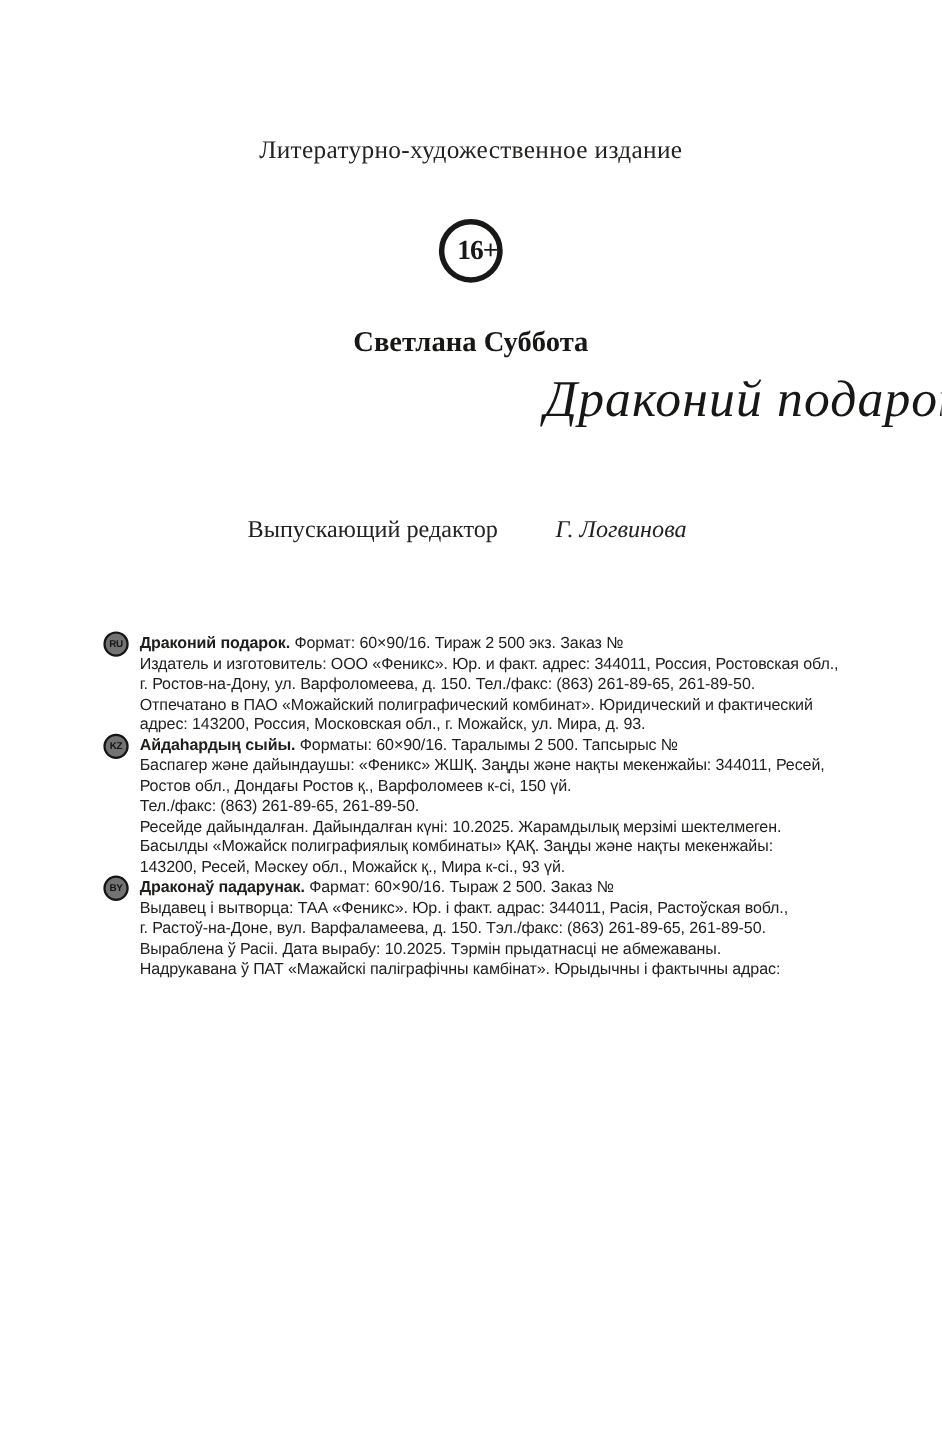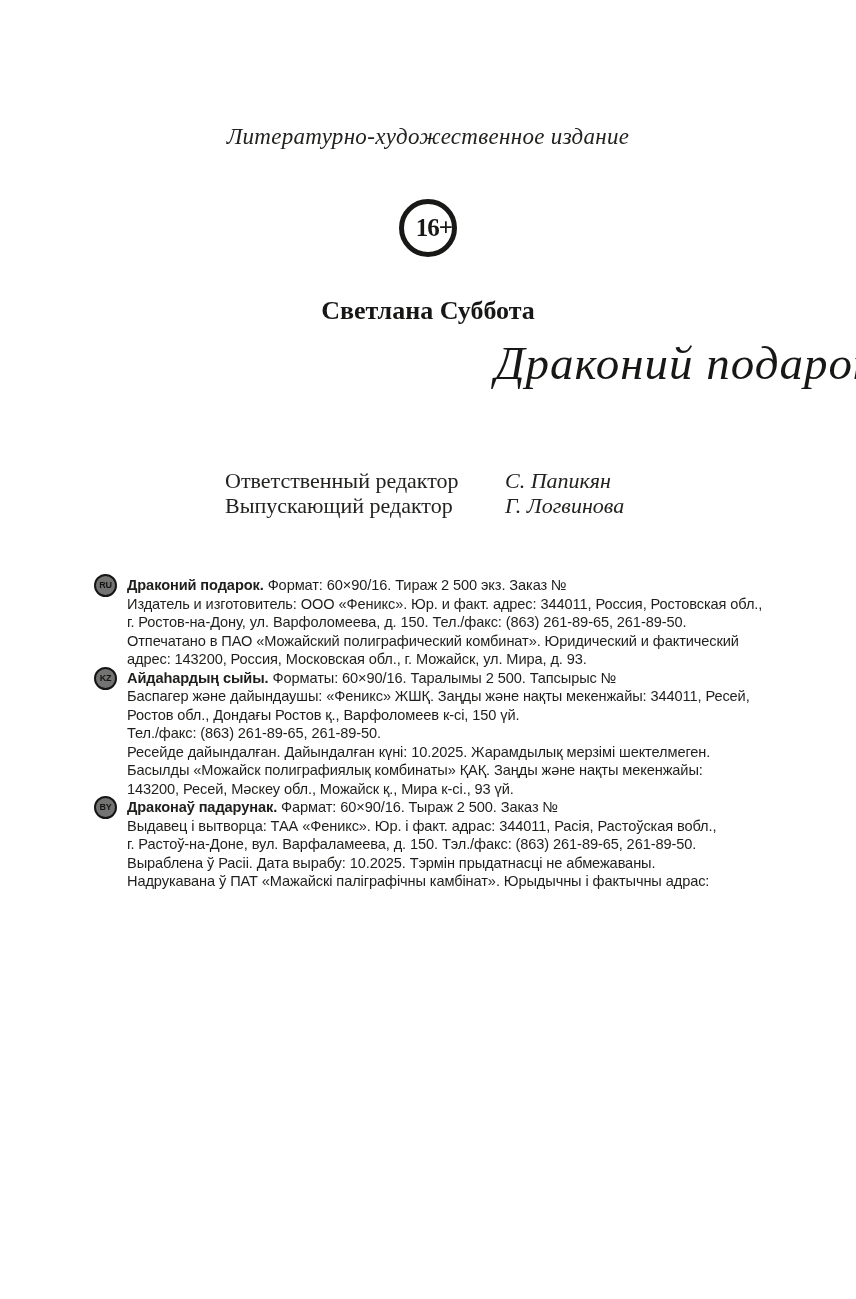--- a/index.html
+++ b/index.html
@@ -11,21 +11,20 @@
     overflow: hidden;
     color: #1c1c1a;
     font-family: "Liberation Serif", serif;
   }
   .edition-type {
     position: absolute;
     top: 124px;
     left: 0;
     width: 100%;
     text-align: center;
-    font-style: italic;
     font-size: 23px;
     letter-spacing: 0.3px;
     color: #222220;
   }
   .age-badge {
     position: absolute;
     top: 199px;
     left: 50%;
     transform: translateX(-50%);
     width: 48px;
@@ -114,24 +113,20 @@
   <div class="age-badge">
     <span>16+</span>
   </div>
 
   <div class="author">Светлана Суббота</div>
 
   <div class="book-title">Драконий подарок</div>
 
   <div class="editors">
     <div class="editor-row">
-      <span class="editor-role">Ответственный редактор</span>
-      <span class="editor-name">С. Папикян</span>
-    </div>
-    <div class="editor-row">
       <span class="editor-role">Выпускающий редактор</span>
       <span class="editor-name">Г. Логвинова</span>
     </div>
   </div>
 
   <div class="imprint">
 
     <div class="imprint-block">
       <span class="country-badge">RU</span>
       <div class="imprint-line">

